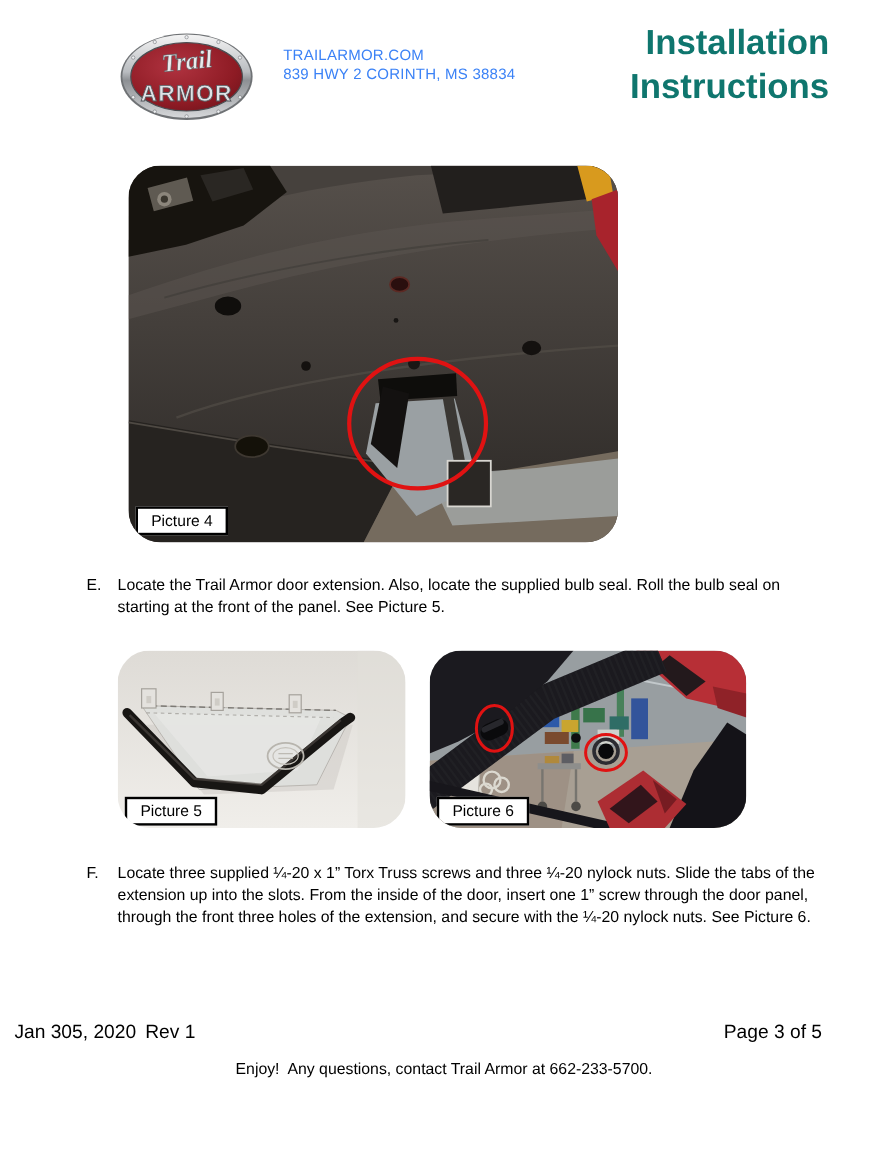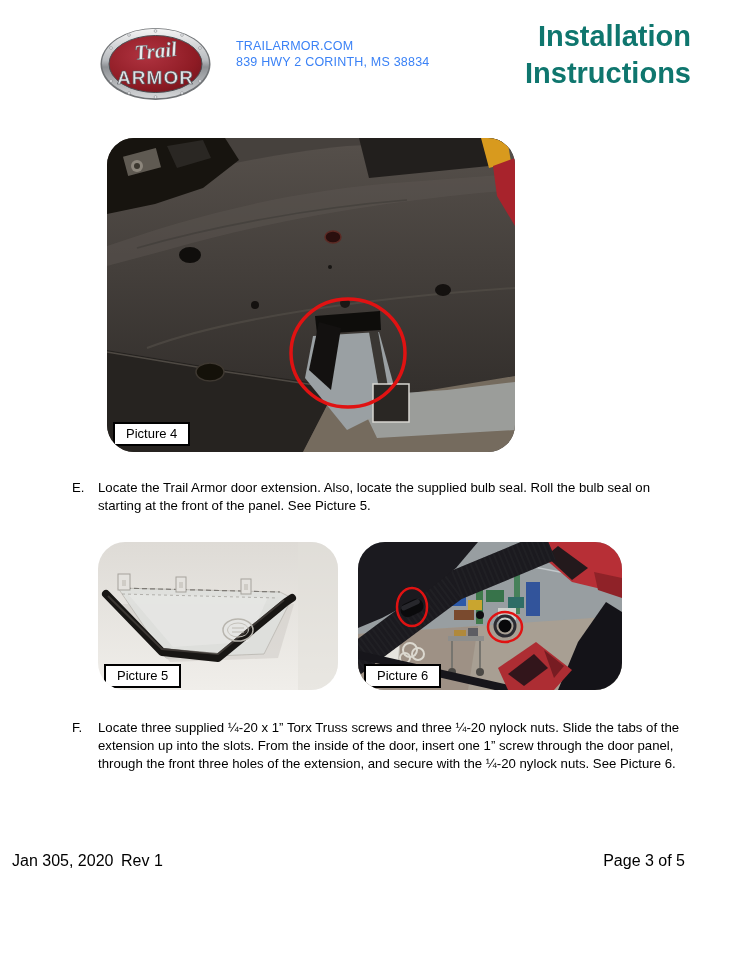--- a/index.html
+++ b/index.html
@@ -254,14 +254,15 @@
   <div class="step step-f">
     <div class="letter">F.</div>
     <div class="text">Locate three supplied ¼-20 x 1” Torx Truss screws and three ¼-20 nylock nuts. Slide the tabs of the extension up into the slots. From the inside of the door, insert one 1” screw through the door panel, through the front three holes of the extension, and secure with the ¼-20 nylock nuts. See Picture 6.</div>
   </div>
 
   <div class="footer-row">
     <span class="footer-rev">Rev 1</span>
     <span class="footer-date">Jan 305, 2020</span>
     <span class="footer-page">Page 3 of 5</span>
   </div>
+  <div class="footer-contact">Enjoy!  Any questions, contact Trail Armor at 662-233-5700.</div>
 
 </div>
 
 </body></html>

